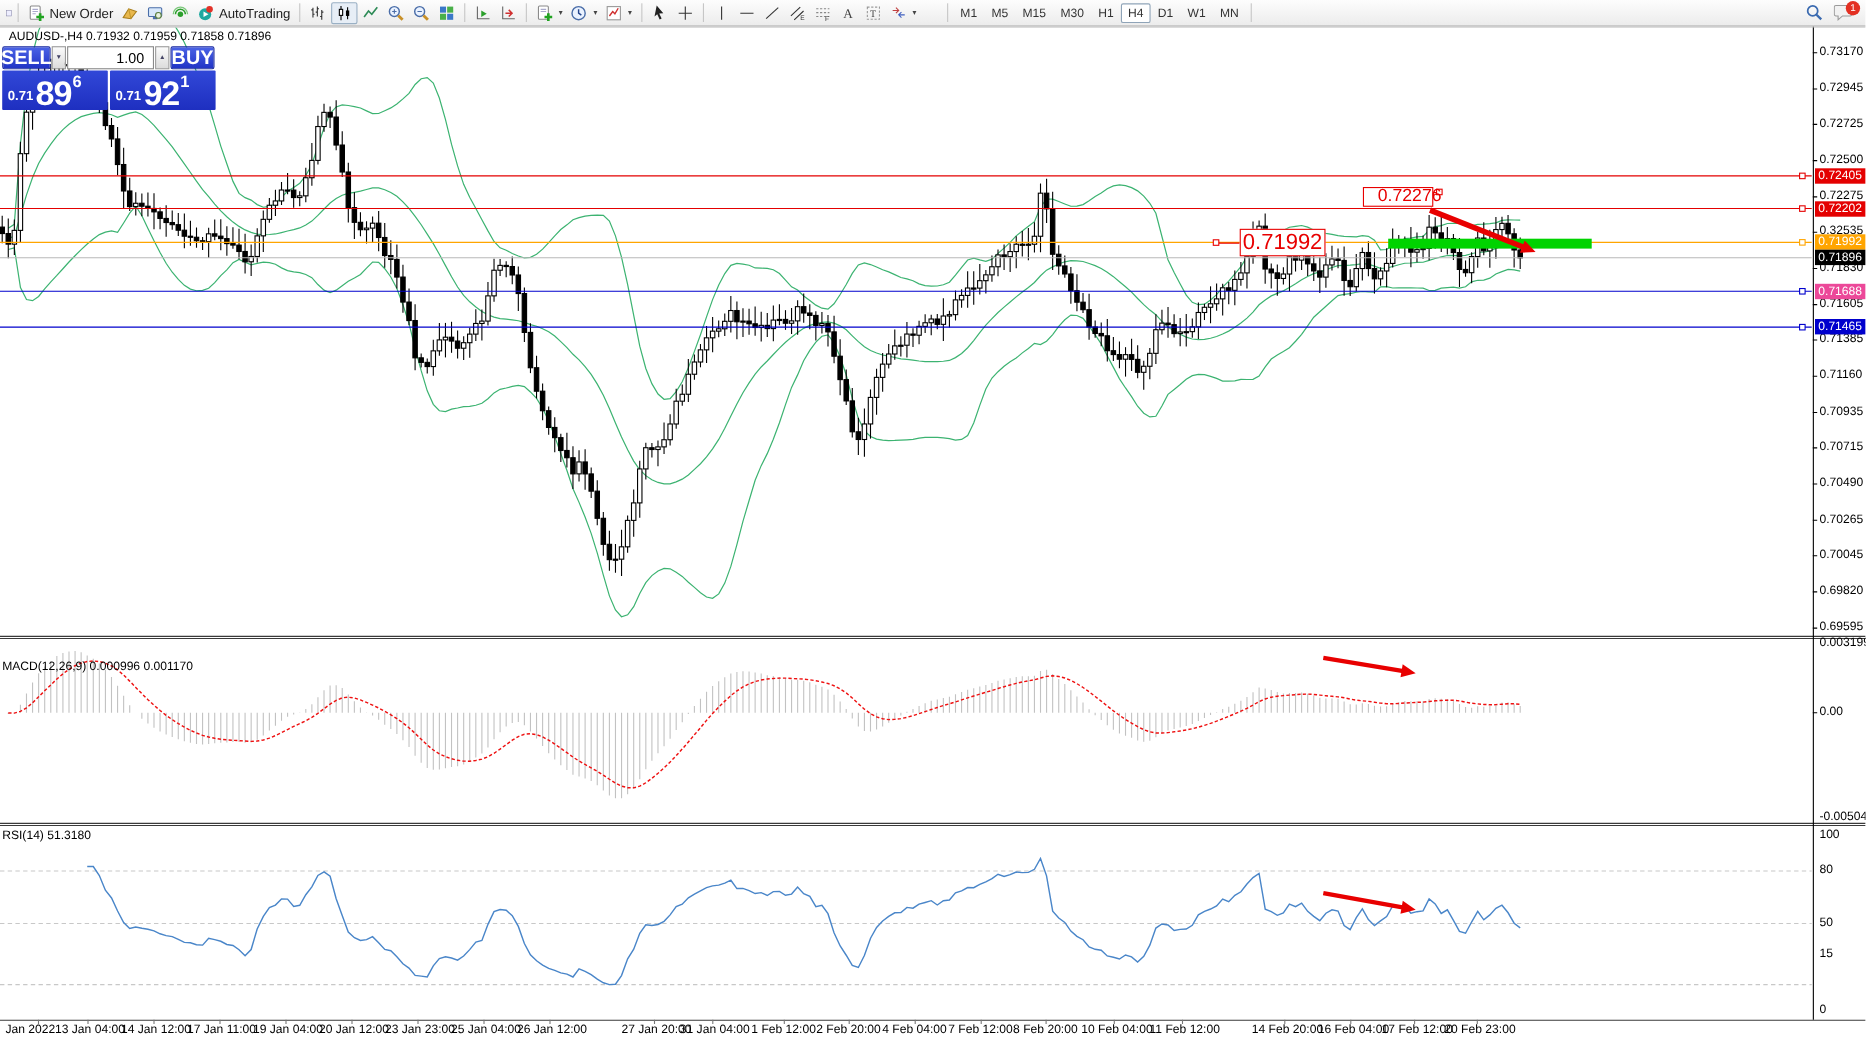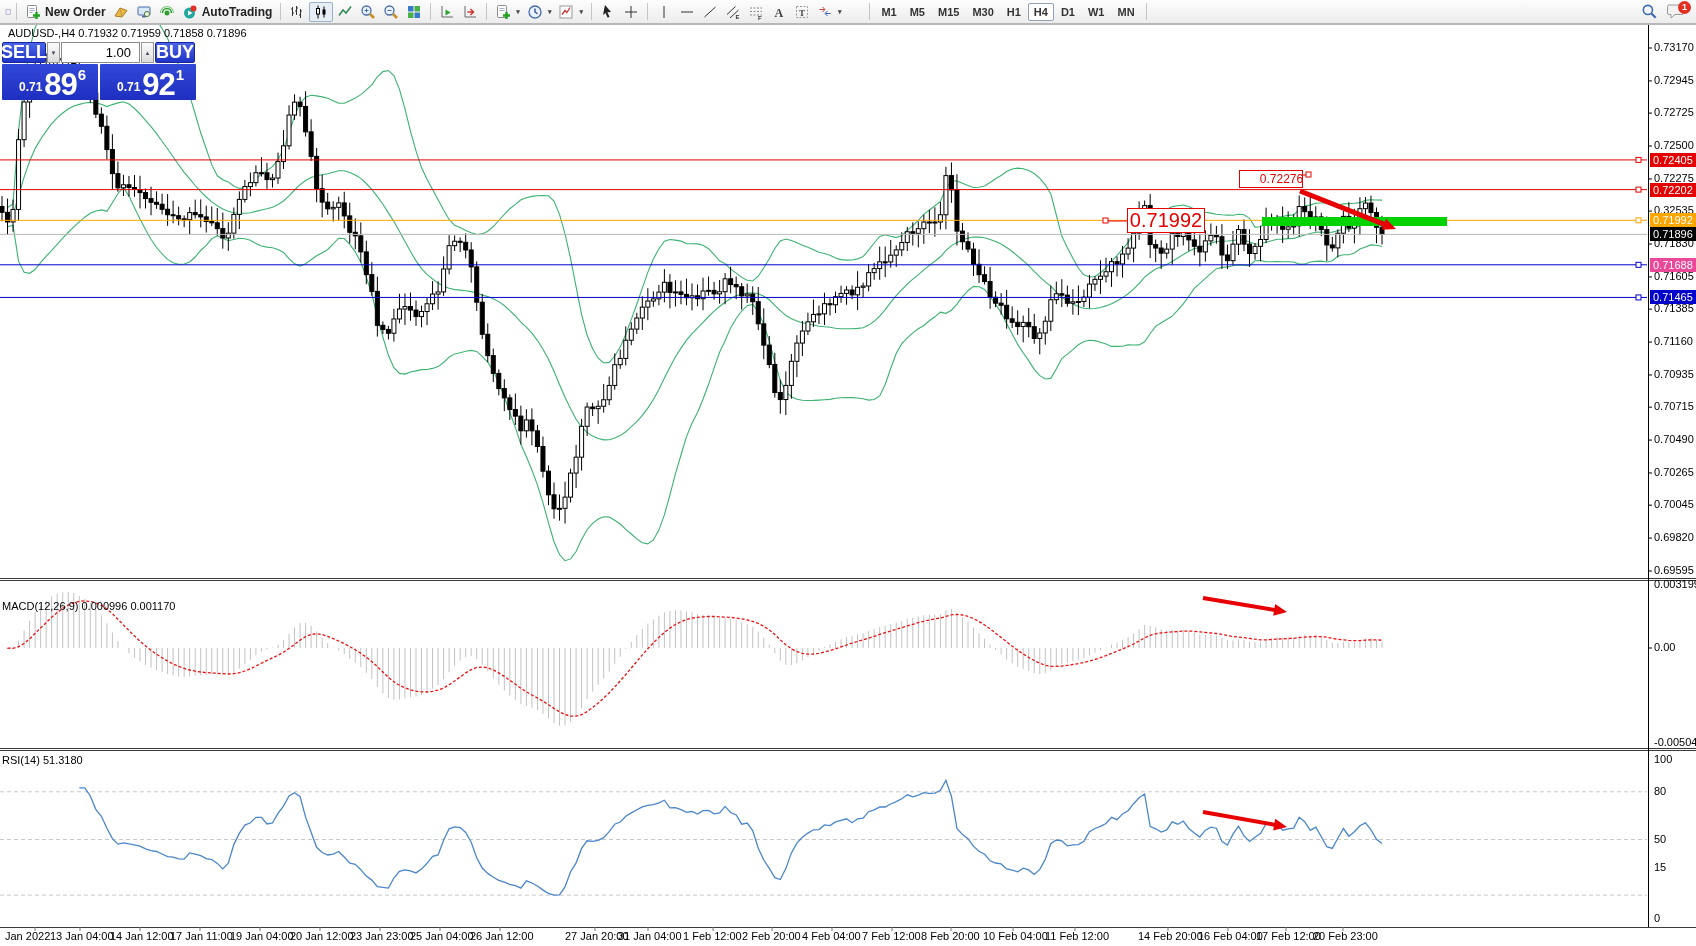--- a/index.html
+++ b/index.html
@@ -6,21 +6,21 @@
   html,body { margin:0; padding:0; }
   body {
     width:1696px; height:946px; position:relative; overflow:hidden;
     background:#ffffff; font-family:"Liberation Sans", sans-serif;
   }
   
   #toolbar {
     position:absolute; left:0; top:0; width:1696px; height:24px; z-index:10;
     background:linear-gradient(#fdfdfd,#ececec);
     border-bottom:1px solid #b8b8b8;
-    display:flex; align-items:center; padding:0 3px; gap:1px;font-weight:bold;
+    display:flex; align-items:center; padding:0 3px; gap:1px;
   }
   .tb-btn { display:flex; align-items:center; gap:4px; padding:1px 3px; border-radius:2px; height:20px; }
   .tb-btn svg { display:block; }
   .tb-label { font-size:12px; color:#222; white-space:nowrap; }
   .tb-sep { width:1px; height:17px; background:#c6c6c6; margin:0 4px; flex:0 0 auto; }
   .tb-dd { font-size:7px; color:#444; margin-left:1px; }
   .tf { font-size:11px; color:#333; padding:2px 5px; border:1px solid transparent; border-radius:2px; }
   .tf.active { background:#ffffff; border-color:#8fa4b8; }
   .tb-right { margin-left:auto; display:flex; align-items:center; gap:6px; padding-right:4px; }
   .chat-wrap { position:relative; width:22px; height:20px; }
@@ -40,35 +40,35 @@
     display:flex; align-items:center; justify-content:center;
     border:1px solid #16279e; border-radius:2px;
   }
   .tp-sell { width:44px; } .tp-buy { width:40px; }
   .tp-spin { width:13px; background:linear-gradient(#fbfbfb,#dcdcdc); border:1px solid #9a9a9a; color:#446;
     font-size:6px; display:flex; align-items:center; justify-content:center; }
   .tp-vol { width:79px; background:#fff; border:1px solid #8a8a8a; font-size:13px; color:#000;
     display:flex; align-items:center; justify-content:flex-end; padding-right:8px; }
   .tp-row2 { display:flex; gap:2px; margin-top:1px; height:36px; }
   .price-box { flex:1; background:linear-gradient(#3148d8,#1e2fc0); color:#fff; border-radius:1px;
-    display:flex; align-items:flex-end; padding:0 2px 2px 17px; }
+    display:flex; align-items:flex-end; padding:0 2px 2px 5px; }
   .pb-small { font-size:12px; font-weight:bold; margin-bottom:4px; }
   .pb-big { font-size:31px; font-weight:bold; line-height:27px; margin-left:2px; letter-spacing:-1px; }
   .pb-sup { font-size:15px; font-weight:bold; align-self:flex-start; margin-top:2px; margin-left:1px; }
   
   #price-axis { position:absolute; left:1648px; top:24px; width:36px; height:903px; z-index:2; }
   .axis-label { position:absolute; left:6px; font-size:11px; color:#000; white-space:nowrap; }
   .axis-badge { position:absolute; left:2px; width:46px; height:14px; color:#fff; font-size:11px;
     line-height:14px; padding-left:3px; }
   #time-axis { position:absolute; left:0; top:929px; width:1648px; height:17px; z-index:2; }
   .time-label { position:absolute; top:1px; font-size:11px; color:#000; white-space:nowrap; }
   
   .ann-box { position:absolute; border:1px solid #e80000; color:#e80000; background:#fff;
     display:flex; align-items:center; justify-content:center; z-index:4; }
-  #ann-1 { font-size:12px;padding-left:21px; }
+  #ann-1 { font-size:16px;padding-left:21px; }
   #ann-2 { font-size:20px; }
   #chart-svg { position:absolute; left:0; top:0; z-index:1; }
 </style>
 </head>
 <body>
 
 <div id="toolbar">
   <span class="tb-btn" style="width:8px;overflow:hidden;padding:0">
     <svg width="14" height="14" viewBox="0 0 16 16">
         <rect x="6" y="3" width="9" height="10" fill="#eef" stroke="#88a"></rect>

